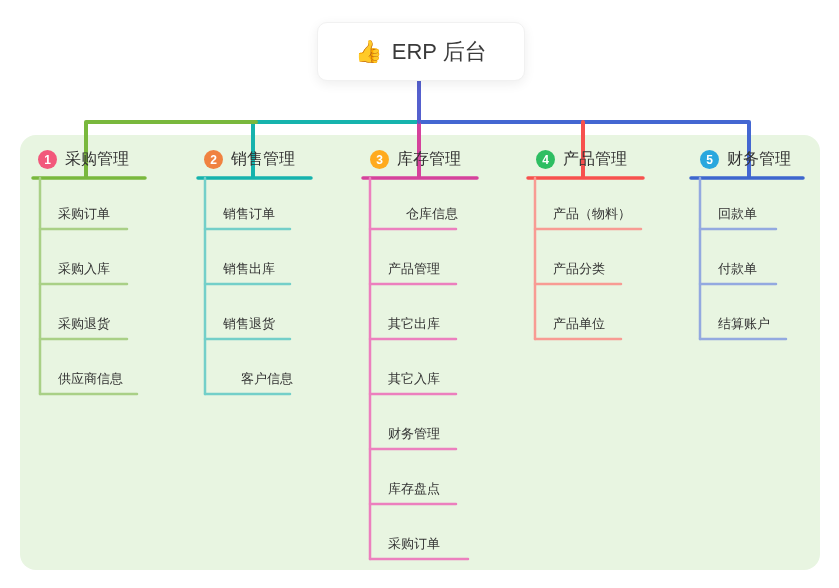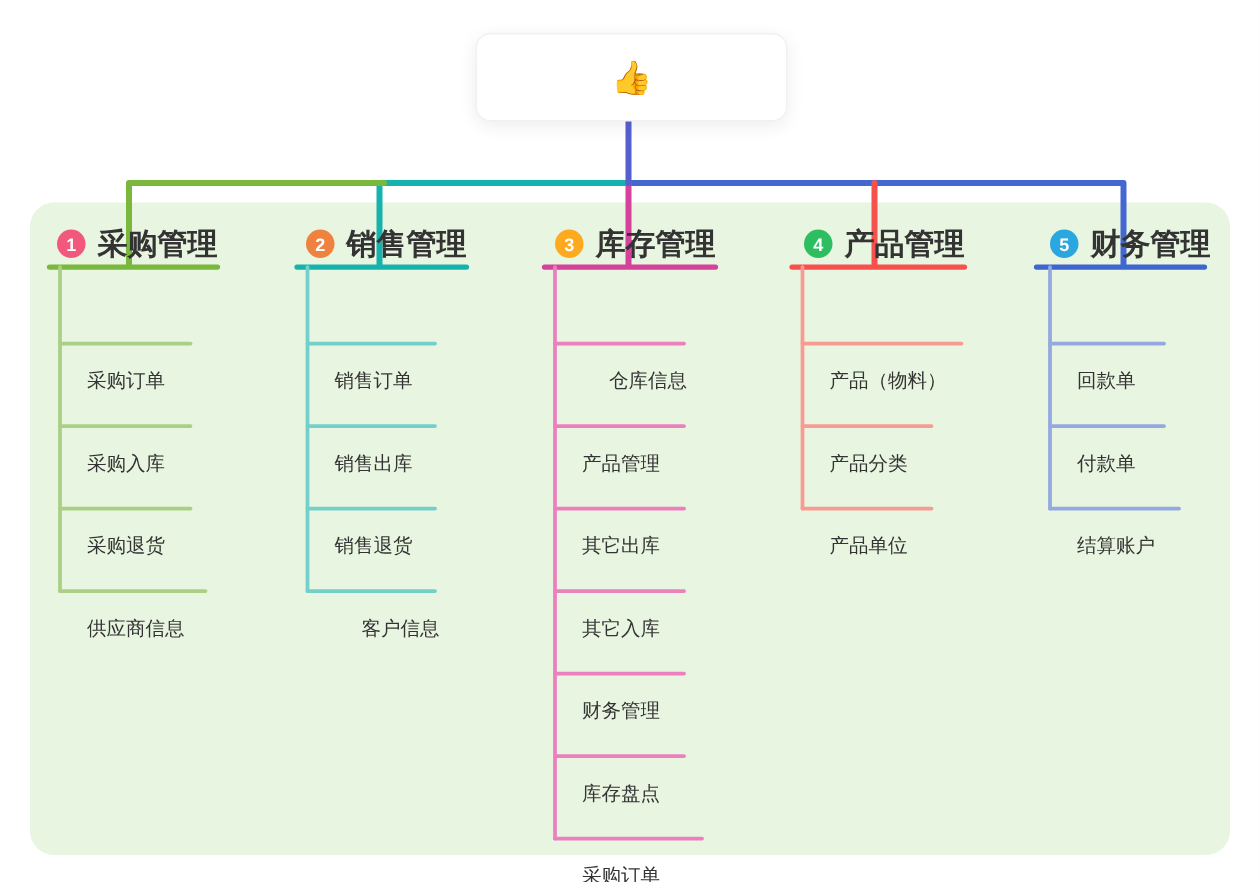--- a/index.html
+++ b/index.html
@@ -21,22 +21,22 @@
   }
   .btitle{
     position:absolute;top:149px;display:flex;align-items:center;gap:8px;white-space:nowrap;
   }
   .badge{
     width:19px;height:19px;border-radius:50%;color:#fff;font-size:12px;font-weight:700;
     display:flex;align-items:center;justify-content:center;flex:0 0 19px;
   }
   .bg1{background:#F2587B}.bg2{background:#F08240}.bg3{background:#FFAA1E}
   .bg4{background:#2EBE62}.bg5{background:#29A7DE}
-  .btxt{font-size:20px;color:#333;font-weight:700;}
-  .child{position:absolute;font-size:13px;color:#333;white-space:nowrap;margin-top:40px;}
+  .btxt{font-size:16px;color:#333;font-weight:400;}
+  .child{position:absolute;font-size:13px;color:#333;white-space:nowrap;}
   
   .s-stem{stroke:#5560CE}.s-bus{stroke:#4467D2}
   .s1{stroke:#79B83D}.s1l{stroke:#A9D086}
   .s2{stroke:#16B3AD}.s2l{stroke:#73CFC9}
   .s3{stroke:#D5429C}.s3l{stroke:#EC7FBE}
   .s4{stroke:#F7514E}.s4l{stroke:#F89B93}
   .s5{stroke:#3D66CE}.s5l{stroke:#93A9E0}
   .w4{stroke-width:4}.w35{stroke-width:3.5}.w25{stroke-width:2.5}
   polyline,line{fill:none;stroke-linejoin:round;stroke-linecap:round;}
 </style>
@@ -88,20 +88,21 @@
 
     <line class="s5 w35" x1="691" y1="178" x2="803" y2="178"></line>
     <line class="s5l w25" x1="700" y1="178" x2="700" y2="339"></line>
     <line class="s5l w25" x1="700" y1="229" x2="776" y2="229"></line>
     <line class="s5l w25" x1="700" y1="284" x2="776" y2="284"></line>
     <line class="s5l w25" x1="700" y1="339" x2="786" y2="339"></line>
   </svg>
 
   <div class="root-card">
     <span>👍</span>
+    <span>ERP 后台</span>
   </div>
 
   <div class="btitle" style="left:38px">
     <span class="badge bg1">1</span>
     <span class="btxt">采购管理</span>
   </div>
   <div class="btitle" style="left:204px">
     <span class="badge bg2">2</span>
     <span class="btxt">销售管理</span>
   </div>

